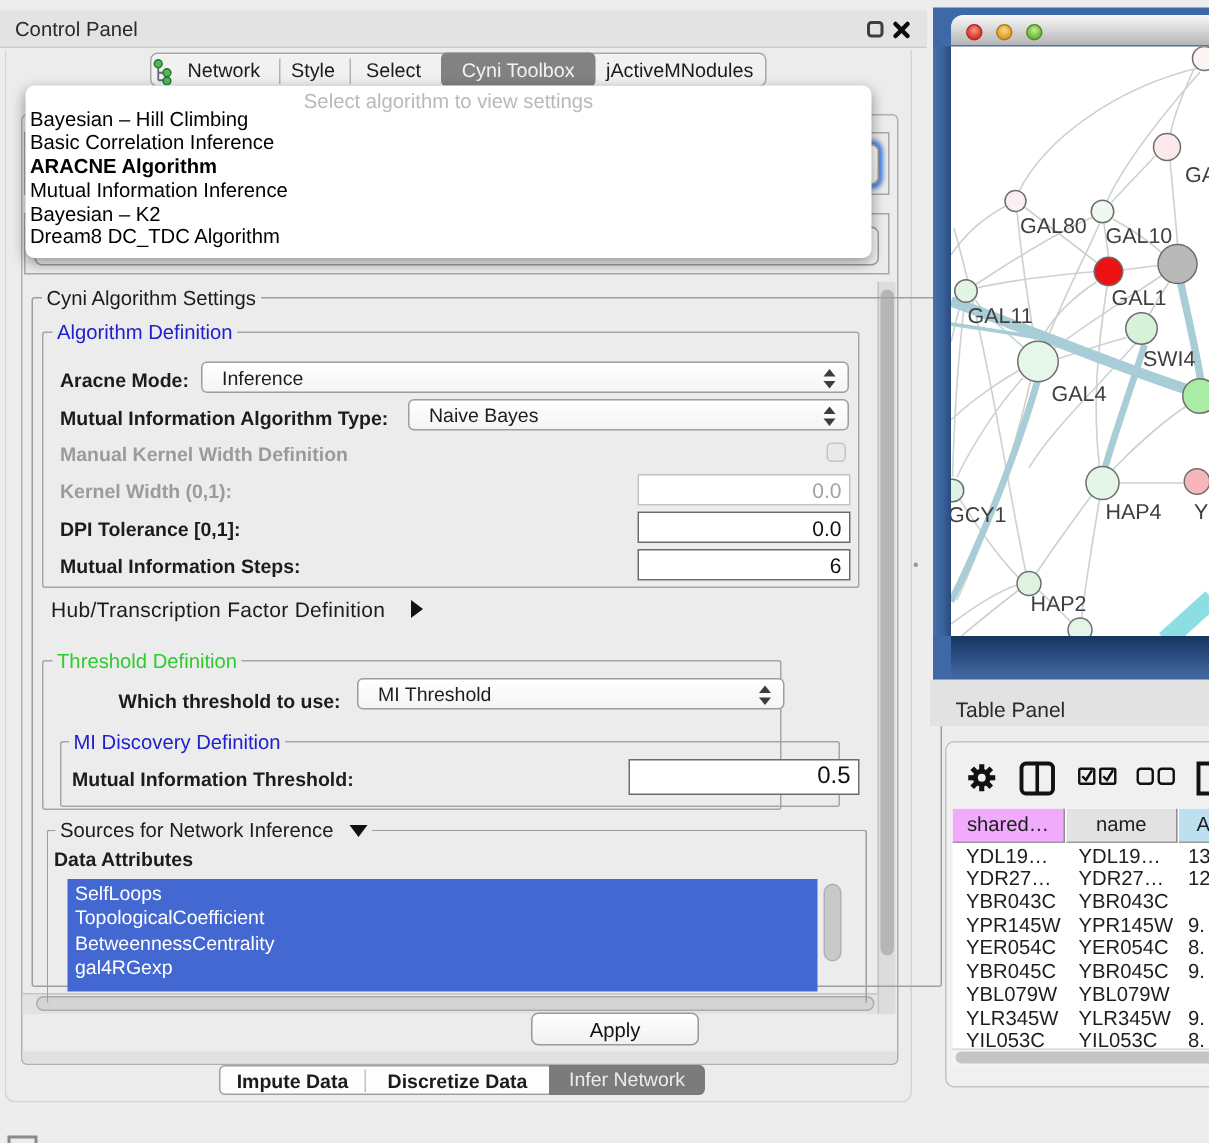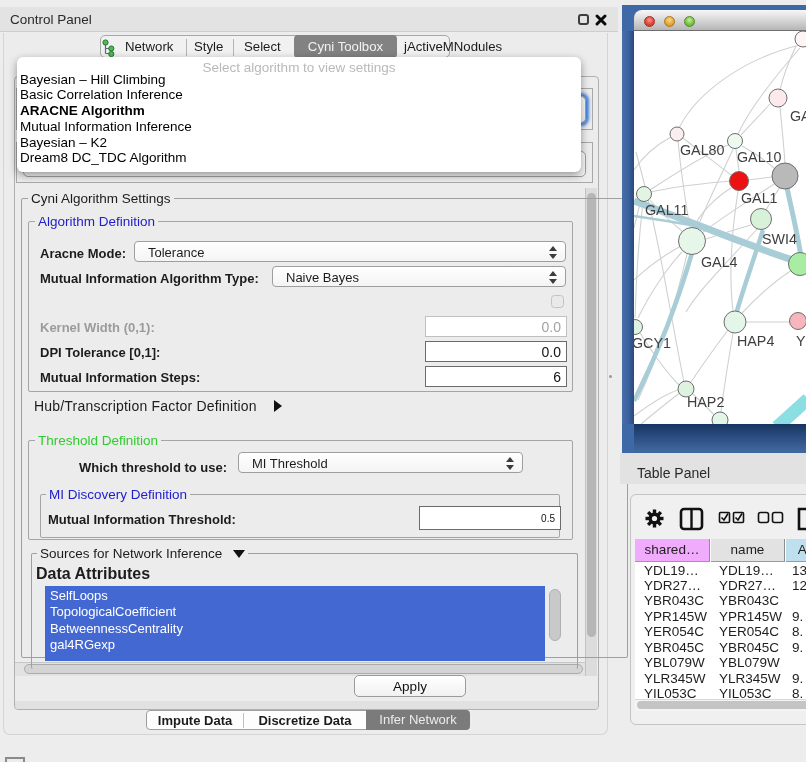--- a/index.html
+++ b/index.html
@@ -35,21 +35,21 @@
 
   <div class="abs" style="left:0;top:7px;width:618px;height:25px;background:#e3e3e3;border-bottom:1px solid #cdcdcd;"></div>
   <div class="abs" style="left:10px;top:11.5px;font-size:13.5px;color:#2a2a2a;">Control Panel</div>
   <div class="abs" style="left:578px;top:14px;width:11px;height:11px;border:2px solid #3d3d3d;border-radius:3px;"></div>
   <svg class="abs" style="left:594px;top:13px;" width="14" height="14" viewBox="0 0 14 14">
     <path d="M3 3 L11 11 M11 3 L3 11" stroke="#0a0a0a" stroke-width="3" stroke-linecap="round"></path>
   </svg>
 
   <div class="abs" style="left:3px;top:33px;width:605px;height:702px;background:#ececec;border:1px solid #d4d4d4;border-top:none;border-radius:0 0 7px 7px;"></div>
 
-  <div id="toptabs" class="abs" style="left:100px;top:35px;width:350px;height:23px;background:#f1f1f1;border:1px solid #a8a8a8;border-radius:5px;font-size:13.2px;color:#1b1b1b;">
+  <div id="toptabs" class="abs" style="left:100px;top:35px;width:411px;height:23px;background:#f1f1f1;border:1px solid #a8a8a8;border-radius:5px;font-size:13.2px;color:#1b1b1b;">
     <svg class="abs" style="left:1px;top:3px;" width="13" height="18" viewBox="0 0 13 18">
       <path d="M3.5 5 L3.5 14.5 M3.5 9.5 L8 9.5 M3.5 14.5 L8 14.5" fill="none" stroke="#5c6b7d" stroke-width="1.2"></path>
       <circle cx="3.5" cy="3.5" r="2.6" fill="#57b35c" stroke="#1f7a2d" stroke-width="1"></circle>
       <circle cx="9.3" cy="9.5" r="2.6" fill="#57b35c" stroke="#1f7a2d" stroke-width="1"></circle>
       <circle cx="9.3" cy="15" r="2.6" fill="#57b35c" stroke="#1f7a2d" stroke-width="1"></circle>
     </svg>
     <div class="abs" style="left:24px;top:3px;">Network</div>
     <div class="abs" style="left:84.5px;top:3px;width:1px;height:17px;background:#b5b5b5;"></div>
     <div class="abs" style="left:93px;top:3px;">Style</div>
     <div class="abs" style="left:131.5px;top:3px;width:1px;height:17px;background:#b5b5b5;"></div>
@@ -75,76 +75,77 @@
 
   <div class="group" style="left:21px;top:198px;width:607px;height:460px;border-color:#9f9f9f;text-align:center;">
     <div class="gtitle" style="left:6px;color:#1c1c1c;">Cyni Algorithm Settings</div>
   </div>
 
   <div class="group" style="left:28px;top:221px;width:545px;height:171px;border-color:#a5a5a5;">
     <div class="gtitle" style="left:6px;color:#2121cc;">Algorithm Definition</div>
   </div>
   <div class="lbl" style="left:40px;top:246px;">Aracne Mode:</div>
   <div class="combo" style="left:134px;top:241px;width:432px;height:21px;">
-      <span class="ctext">Tolerance</span>
+      <span class="ctext">Inference</span>
     <div class="arrows" style="right:8px;top:4px;">
         <div class="up"></div>
         <div class="dn"></div>
       </div>
   </div>
   <div class="lbl" style="left:40px;top:271px;">Mutual Information Algorithm Type:</div>
   <div class="combo" style="left:272px;top:266px;width:294px;height:21px;">
       <span class="ctext">Naive Bayes</span>
     <div class="arrows" style="right:8px;top:4px;">
         <div class="up"></div>
         <div class="dn"></div>
       </div>
   </div>
+  <div class="lbl" style="left:40px;top:295px;color:#9b9b9b;">Manual Kernel Width Definition</div>
   <div class="abs" style="left:551px;top:295px;width:13px;height:13px;background:#e9e9e9;border:1px solid #c3c3c3;border-radius:3.5px;"></div>
   <div class="lbl" style="left:40px;top:320px;color:#9b9b9b;">Kernel Width (0,1):</div>
   <div class="field" style="left:425px;top:316px;width:142px;height:21px;border:1px solid #c0c0c0;color:#a3a3a3;">
       <span>0.0</span>
     </div>
   <div class="lbl" style="left:40px;top:345px;">DPI Tolerance [0,1]:</div>
   <div class="field" style="left:425px;top:341px;width:142px;height:21px;border:1px solid #6b6b6b;">
       <span>0.0</span>
     </div>
   <div class="lbl" style="left:40px;top:370px;">Mutual Information Steps:</div>
   <div class="field" style="left:425px;top:366px;width:142px;height:21px;border:1px solid #6b6b6b;">
       <span>6</span>
     </div>
 
   <div class="abs" style="left:34px;top:398px;font-size:14px;letter-spacing:0.2px;color:#1c1c1c;">Hub/Transcription Factor Definition</div>
   <svg class="abs" style="left:272px;top:399px;" width="12" height="14" viewBox="0 0 12 14">
     <path d="M2 1 L10 7 L2 13 Z" fill="#111"></path>
   </svg>
 
-  <div class="group" style="left:28px;top:440px;width:545px;height:100px;border-color:#a5a5a5;">
+  <div class="group" style="left:28px;top:440px;width:493px;height:100px;border-color:#a5a5a5;">
     <div class="gtitle" style="left:6px;color:#2ecc2e;">Threshold Definition</div>
   </div>
   <div class="lbl" style="left:79px;top:460px;">Which threshold to use:</div>
   <div class="combo" style="left:238px;top:452px;width:285px;height:21px;">
       <span class="ctext">MI Threshold</span>
     <div class="arrows" style="right:8px;top:4px;">
         <div class="up"></div>
         <div class="dn"></div>
       </div>
   </div>
   <div class="group" style="left:40px;top:494px;width:520px;height:44px;border-color:#a5a5a5;">
     <div class="gtitle" style="left:5px;color:#2121cc;">MI Discovery Definition</div>
   </div>
   <div class="lbl" style="left:48px;top:512px;">Mutual Information Threshold:</div>
-  <div class="field" style="left:419px;top:506px;width:142px;height:24px;border:1px solid #6b6b6b;font-size:10px;">
+  <div class="field" style="left:419px;top:506px;width:154px;height:24px;border:1px solid #6b6b6b;font-size:16px;">
       <span>0.5</span>
     </div>
 
   <div class="group" style="left:31px;top:553px;width:547px;height:116px;border-bottom:none;border-color:#9f9f9f;">
     <div class="gtitle" style="left:5px;color:#1c1c1c;">Sources for Network Inference <span style="display:inline-block;width:0;height:0;border-left:6px solid transparent;border-right:6px solid transparent;border-top:8px solid #111;vertical-align:middle;margin-left:7px;"></span></div>
   </div>
-  <div class="lbl" style="left:36px;top:565px;font-size:16px;">Data Attributes</div>
+  <div class="lbl" style="left:36px;top:565px;font-size:13px;">Data Attributes</div>
   <div class="abs" style="left:45px;top:586px;width:500px;height:75px;background:#4468d2;color:#fff;font-size:13px;">
     <div style="padding:2px 0 0 5px;line-height:16.3px;">SelfLoops<br>TopologicalCoefficient<br>BetweennessCentrality<br>gal4RGexp</div>
   </div>
   <div class="abs" style="left:549px;top:589px;width:12px;height:52px;background:#c9c9c9;border:1px solid #b0b0b0;border-radius:6px;"></div>
 
   <div class="abs" style="left:354px;top:675px;width:112px;height:22px;background:linear-gradient(#ffffff,#f1f1f1);border:1px solid #9a9a9a;border-radius:5px;text-align:center;line-height:21px;font-size:13.5px;color:#111;">Apply</div>
 
   <div class="abs" style="left:146px;top:710px;width:323px;height:20px;background:#fdfdfd;border:1px solid #9f9f9f;border-radius:4px;font-size:13px;font-weight:bold;color:#1b1b1b;padding-left:24px;">
     <div class="abs" style="left:0;top:2px;width:96px;text-align:center;">Impute Data</div>
     <div class="abs" style="left:96px;top:2px;width:1px;height:15px;background:#c0c0c0;"></div>

